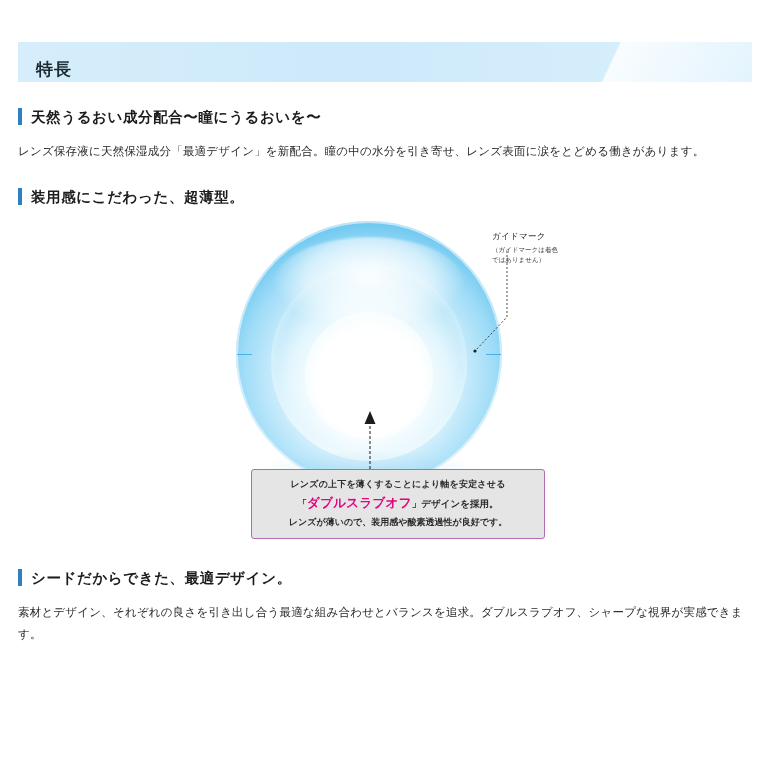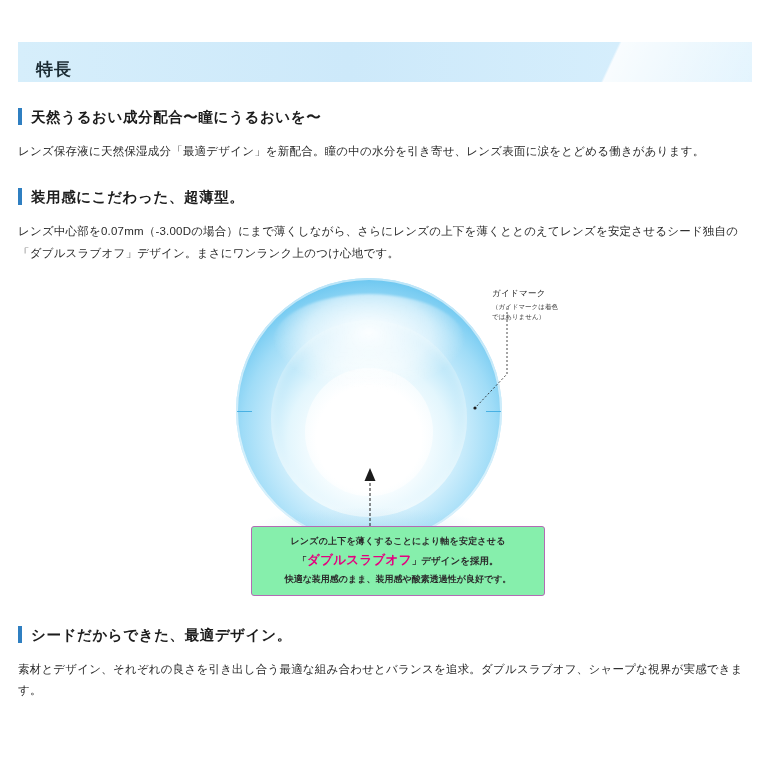--- a/index.html
+++ b/index.html
@@ -179,21 +179,21 @@
 
   
   .callout {
     position: absolute;
     left: 233px;
     top: 256px;
     width: 294px;
     box-sizing: border-box;
     border: 1px solid #b36bb4;
     border-radius: 3px;
-    background: #86efac;
+    background: #e5e5e5;
     padding: 8px 19px 9px;
     text-align: center;
   }
   .callout .c-line1 {
     font-size: 9px;
     font-weight: bold;
     color: #2b2b2b;
     letter-spacing: .2px;
   }
   .callout .c-line2 {
@@ -242,21 +242,20 @@
   <div class="section-head">
     <div class="bar"></div>
     <div class="label">天然うるおい成分配合〜瞳にうるおいを〜</div>
   </div>
   <div class="body-text">レンズ保存液に天然保湿成分「最適デザイン」を新配合。瞳の中の水分を引き寄せ、レンズ表面に涙をとどめる働きがあります。</div>
 
   <div class="section-head">
     <div class="bar"></div>
     <div class="label">装用感にこだわった、超薄型。</div>
   </div>
-  <div class="body-text">レンズ中心部を0.07mm（-3.00Dの場合）にまで薄くしながら、さらにレンズの上下を薄くととのえてレンズを安定させるシード独自の「ダブルスラブオフ」デザイン。まさにワンランク上のつけ心地です。</div>
 
   <div class="figure">
 
     <div class="lens-wrap">
       <div class="lens-outer"></div>
       <div class="lens-rim"></div>
       <div class="lens-inner"></div>
       <div class="lens-core"></div>
       <div class="lens-top-sheen"></div>
       <div class="tick left"></div>
@@ -278,21 +277,21 @@
     </div>
 
     <svg class="arrow-up" viewBox="0 0 14 58">
       <path d="M7,58 L7,12" stroke="#1c1c1c" stroke-width="1" stroke-dasharray="3,2" fill="none"></path>
       <path d="M7,0 L12.5,13 L1.5,13 Z" fill="#1c1c1c"></path>
     </svg>
 
     <div class="callout">
       <div class="c-line1">レンズの上下を薄くすることにより軸を安定させる</div>
       <div class="c-line2"><span>「</span><span class="hl">ダブルスラブオフ</span><span>」デザインを採用。</span></div>
-      <div class="c-line3">快適な装用感のまま、装用感や酸素透過性が良好です。</div>
+      <div class="c-line3">レンズが薄いので、装用感や酸素透過性が良好です。</div>
     </div>
 
   </div>
 
   <div class="section-head">
     <div class="bar"></div>
     <div class="label">シードだからできた、最適デザイン。</div>
   </div>
   <div class="last-text">素材とデザイン、それぞれの良さを引き出し合う最適な組み合わせとバランスを追求。ダブルスラブオフ、シャープな視界が実感できます。</div>
 

